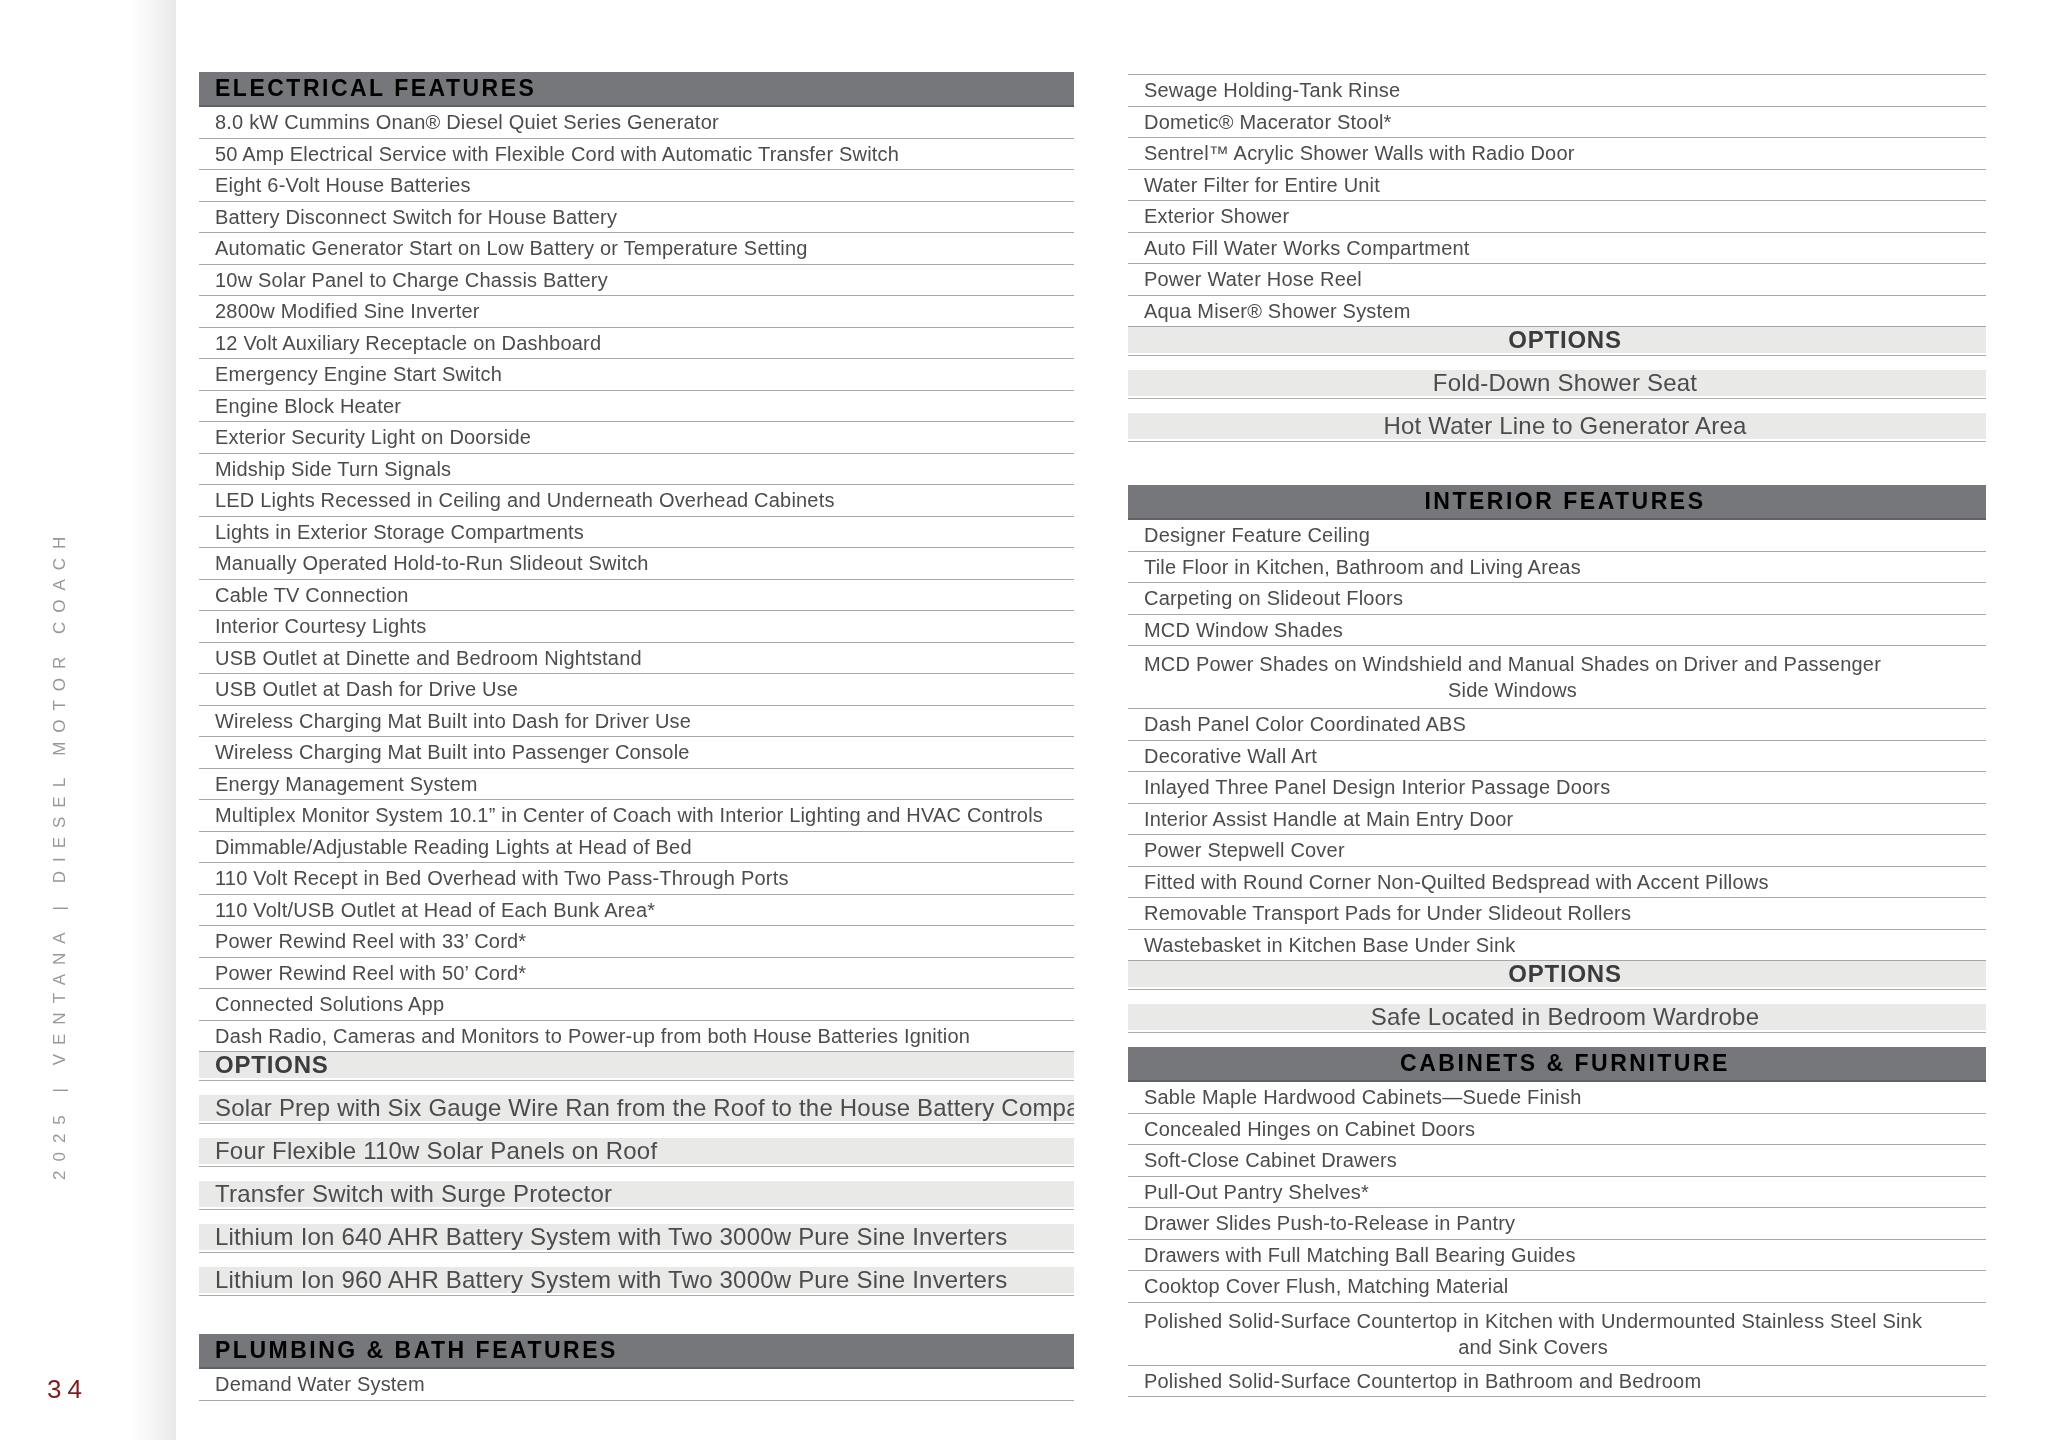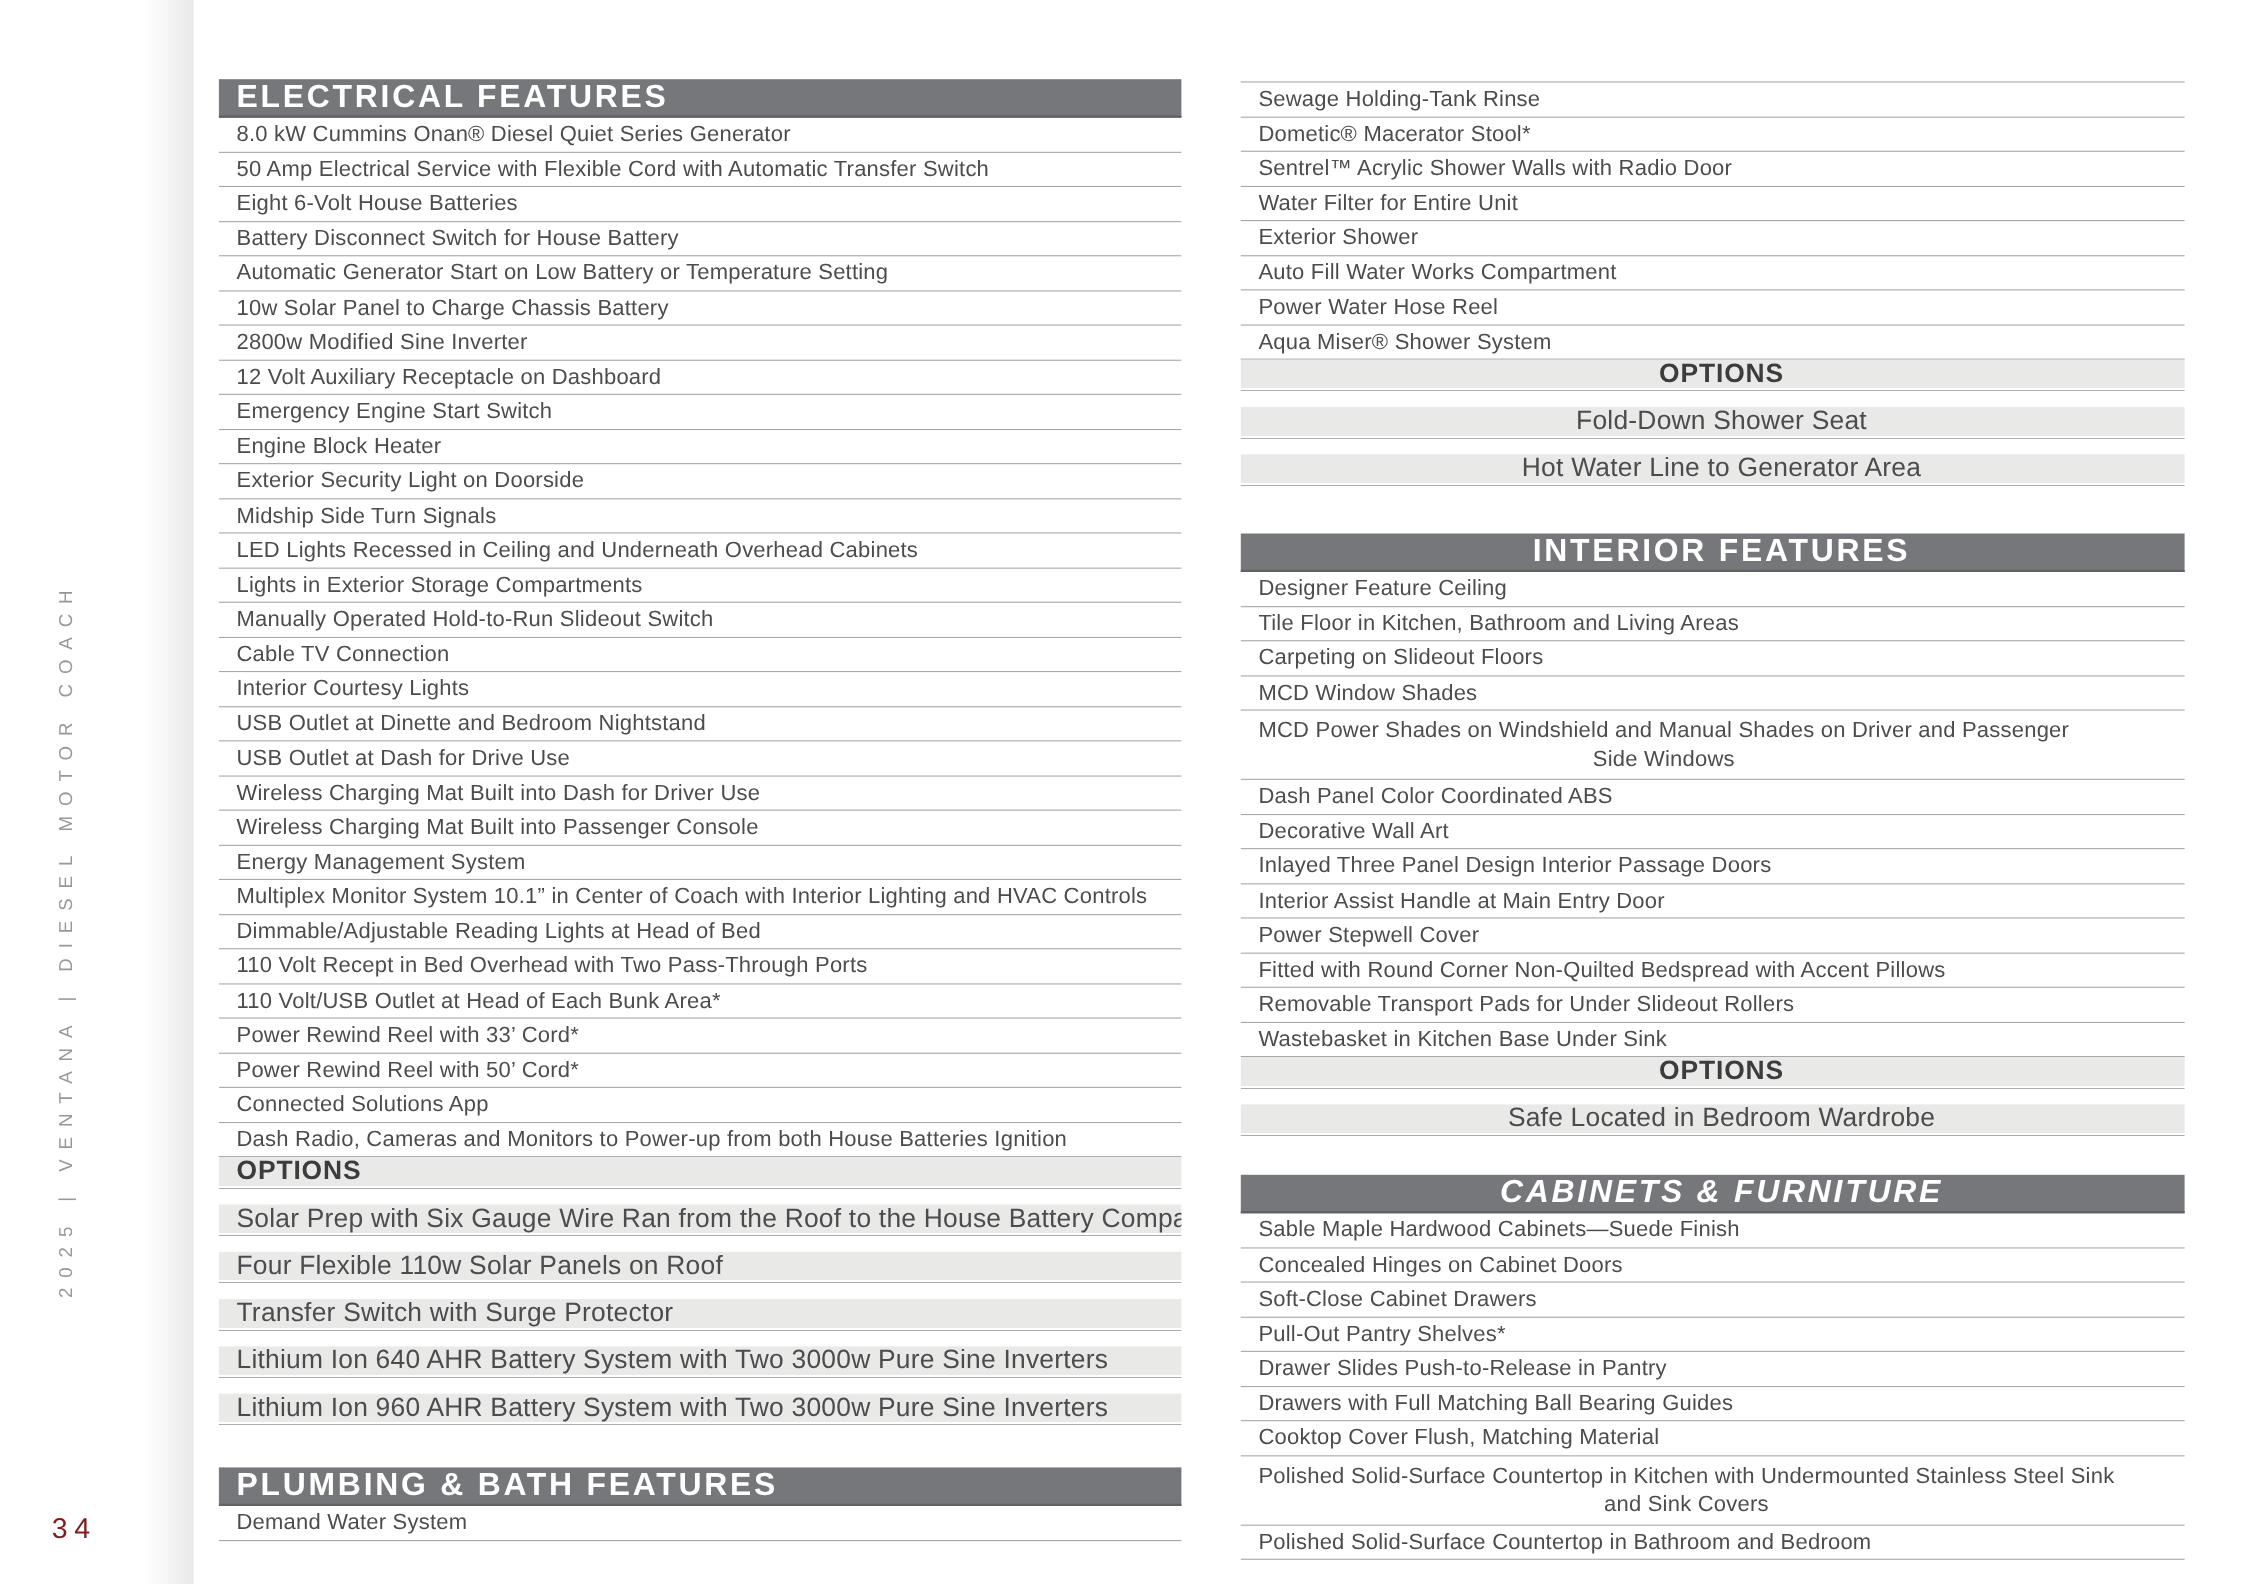--- a/index.html
+++ b/index.html
@@ -23,27 +23,27 @@
   .page-number{
     position:absolute;left:47px;top:1374px;
     font-size:26px;color:#7f1d1d;letter-spacing:6px;
   }
   .col{position:absolute;}
   .col-left{left:199px;top:72px;width:875px;}
   .col-right{left:1128px;top:74px;width:858px;text-align:center;}
   .section-bar{
     box-sizing:border-box;height:35px;
     background:#76777a;border-bottom:2px solid #606165;
-    color:#ffffff;font-size:29px;font-weight:bold;letter-spacing:2.5px;
+    color:#000000;font-size:23px;font-weight:bold;letter-spacing:2.5px;
     padding-left:16px;line-height:33px;
     white-space:nowrap;overflow:hidden;
   }
   .plumbing-bar{margin-top:24px;}
   .interior-bar{margin-top:29px;padding-left:16px;}
-  .cabinets-bar{margin-top:21px;font-style:italic;}
+  .cabinets-bar{}
   .rows-top{border-top:1px solid #a6a7a9;}
   .row{
     box-sizing:border-box;height:31.5px;
     border-bottom:1px solid #a6a7a9;
     display:flex;align-items:center;
     padding-left:16px;
     font-size:20px;color:#4b4c4e;letter-spacing:0.2px;
     white-space:pre-line;line-height:26px;
     overflow:hidden;
   }

